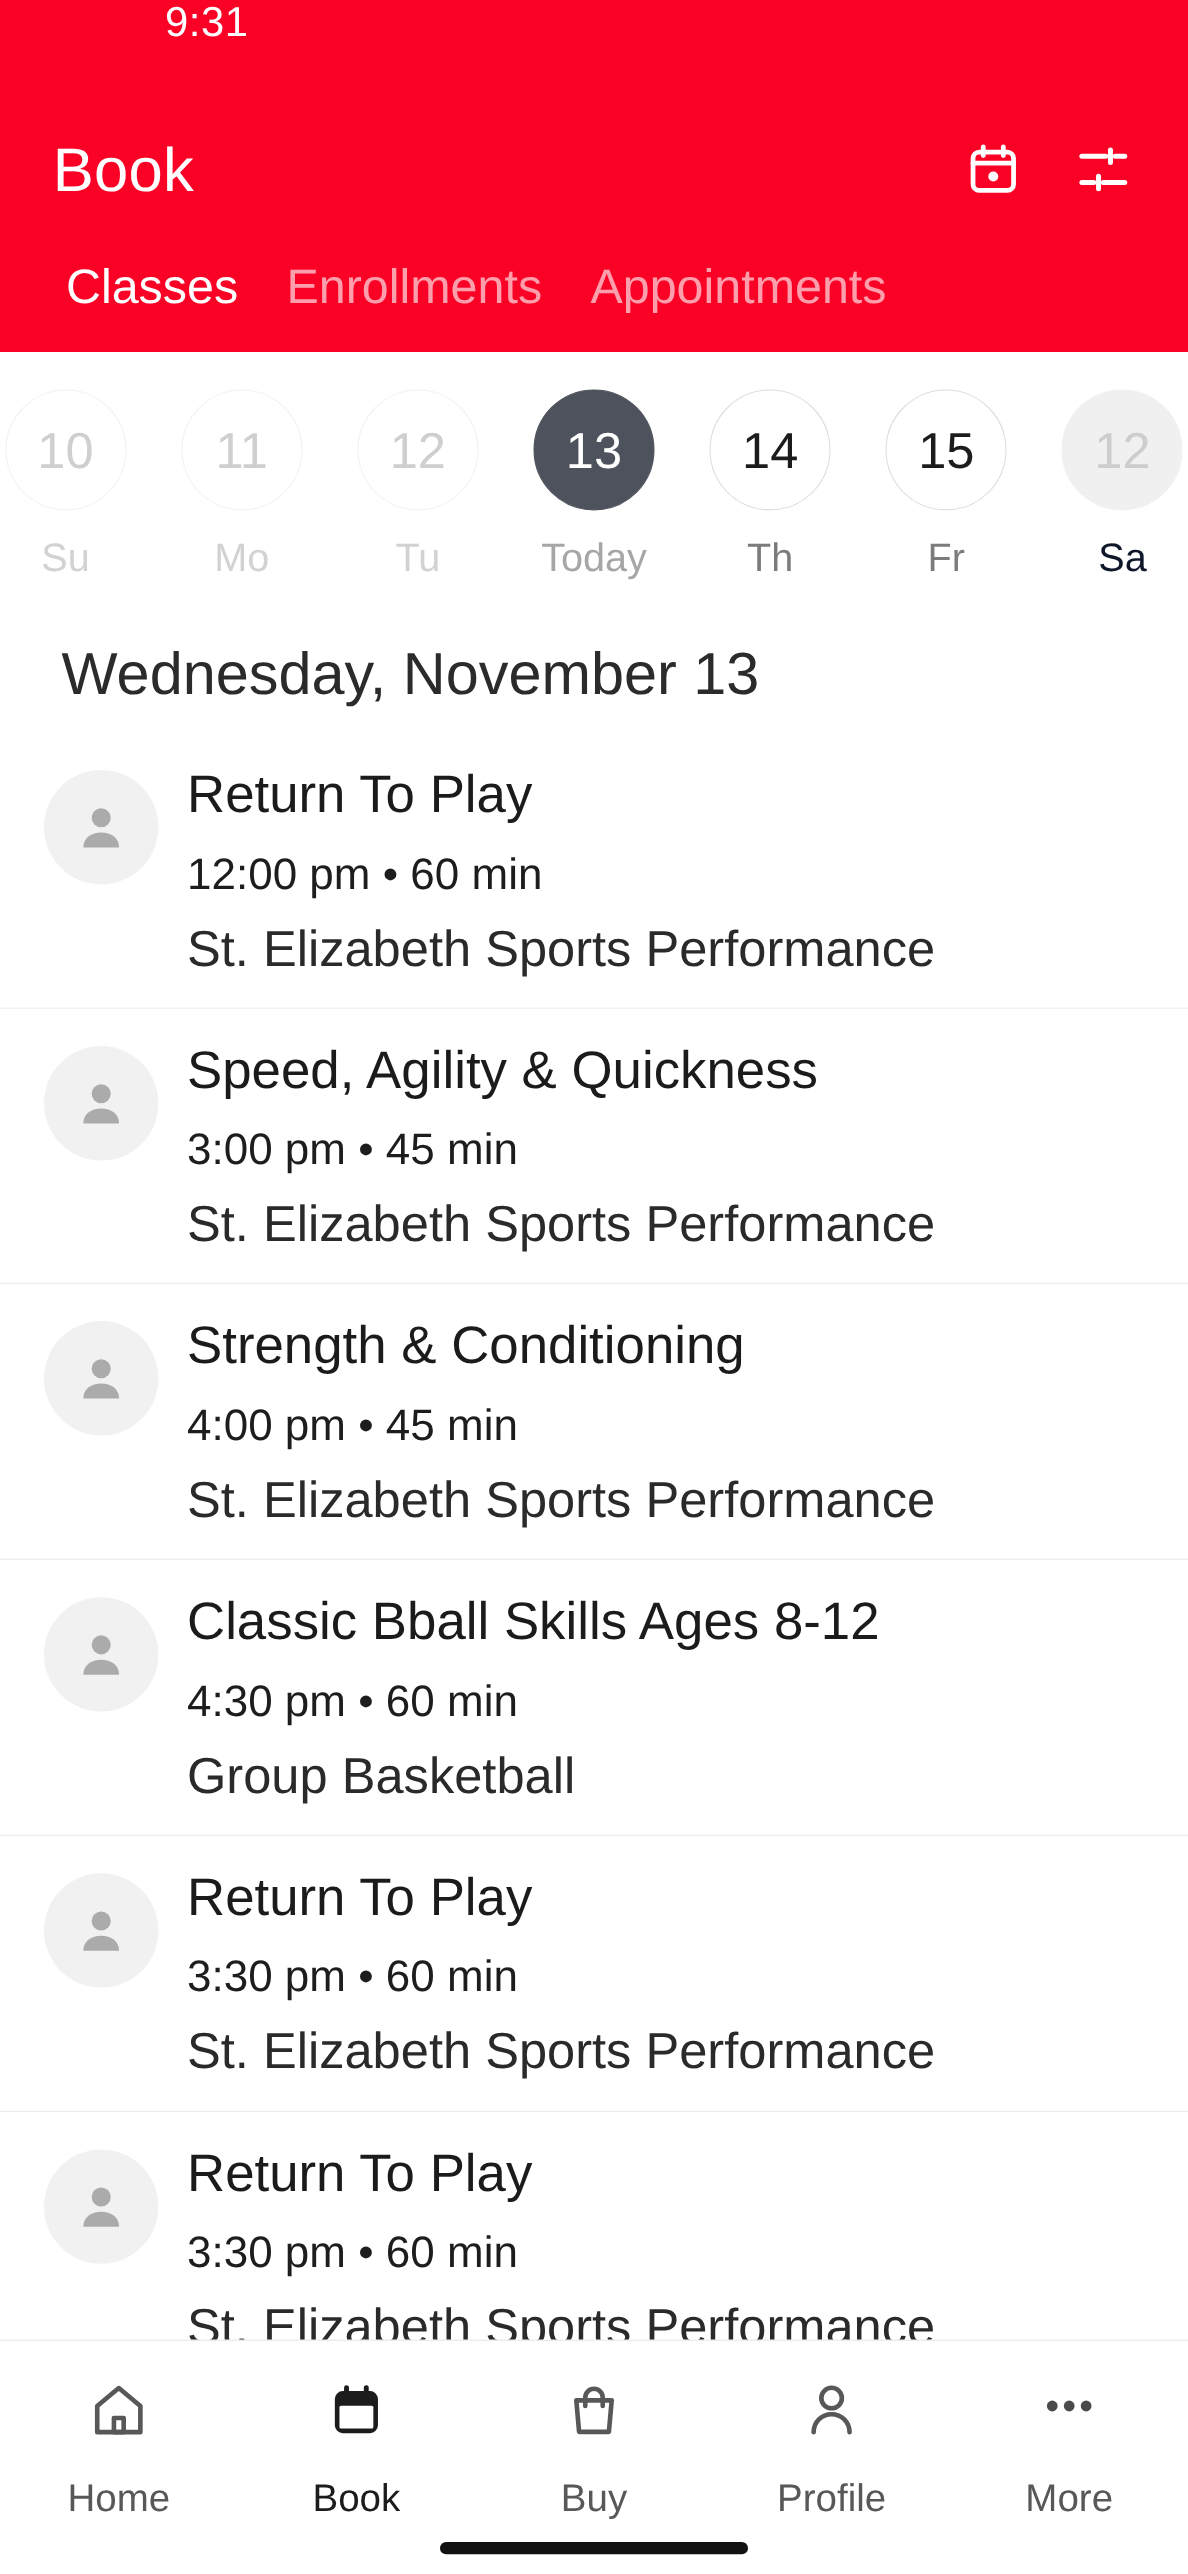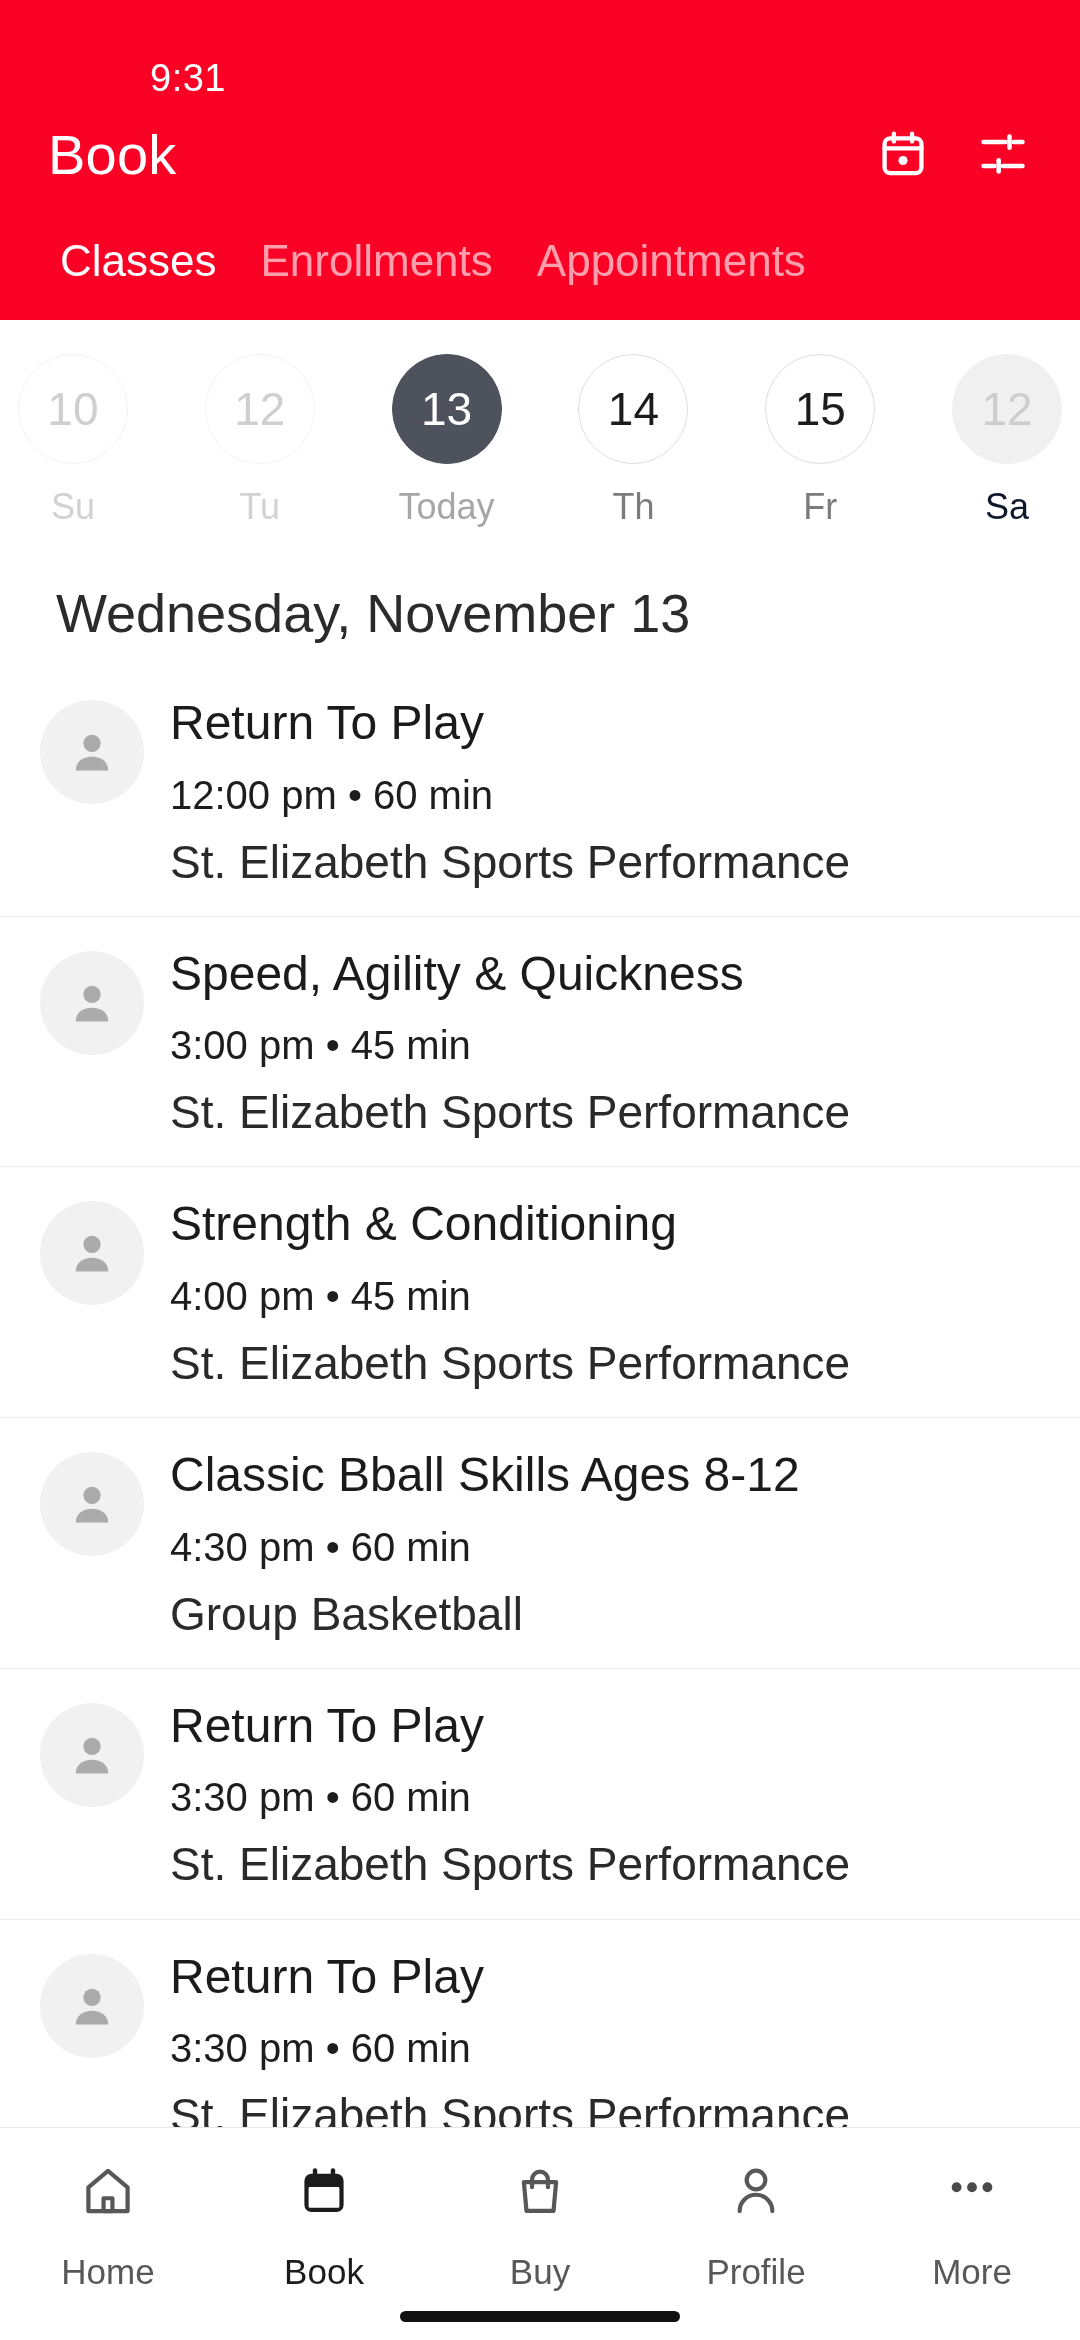--- a/index.html
+++ b/index.html
@@ -7,21 +7,21 @@
     width:1080px; height:2340px;
     background:#ffffff;
     font-family:"Liberation Sans", sans-serif;
     overflow:hidden;
   }
   #app { position:relative; width:1080px; height:2340px; background:#fff; display:flex; flex-direction:column; }
 
   
   .header { background:#fa0226; flex:0 0 auto; padding-top:0; }
   .statusbar {
-    height:100px; display:flex; align-items:flex-end;
+    height:100px; display:flex; align-items:flex-start;
     padding-left:150px;
   }
   .status-time { color:#fff; font-size:38px; letter-spacing:0.5px; }
 
   .titlebar {
     height:108px; display:flex; align-items:center;
     padding:0 48px 0 48px; justify-content:space-between;
   }
   .app-title { color:#fff; font-size:56px; font-weight:400; letter-spacing:0.2px; }
   .title-actions { display:flex; align-items:center; gap:42px; }
@@ -135,20 +135,24 @@
       <div class="tab">Appointments</div>
     </div>
   </div>
 
   <div class="datestrip">
     <div class="daycell past">
       <div class="daycircle">10</div>
       <div class="daylabel">Su</div>
     </div>
     <div class="daycell past">
+      <div class="daycircle">11</div>
+      <div class="daylabel">Mo</div>
+    </div>
+    <div class="daycell past">
       <div class="daycircle">12</div>
       <div class="daylabel">Tu</div>
     </div>
     <div class="daycell selected">
       <div class="daycircle">13</div>
       <div class="daylabel">Today</div>
     </div>
     <div class="daycell future">
       <div class="daycircle">14</div>
       <div class="daylabel">Th</div>

